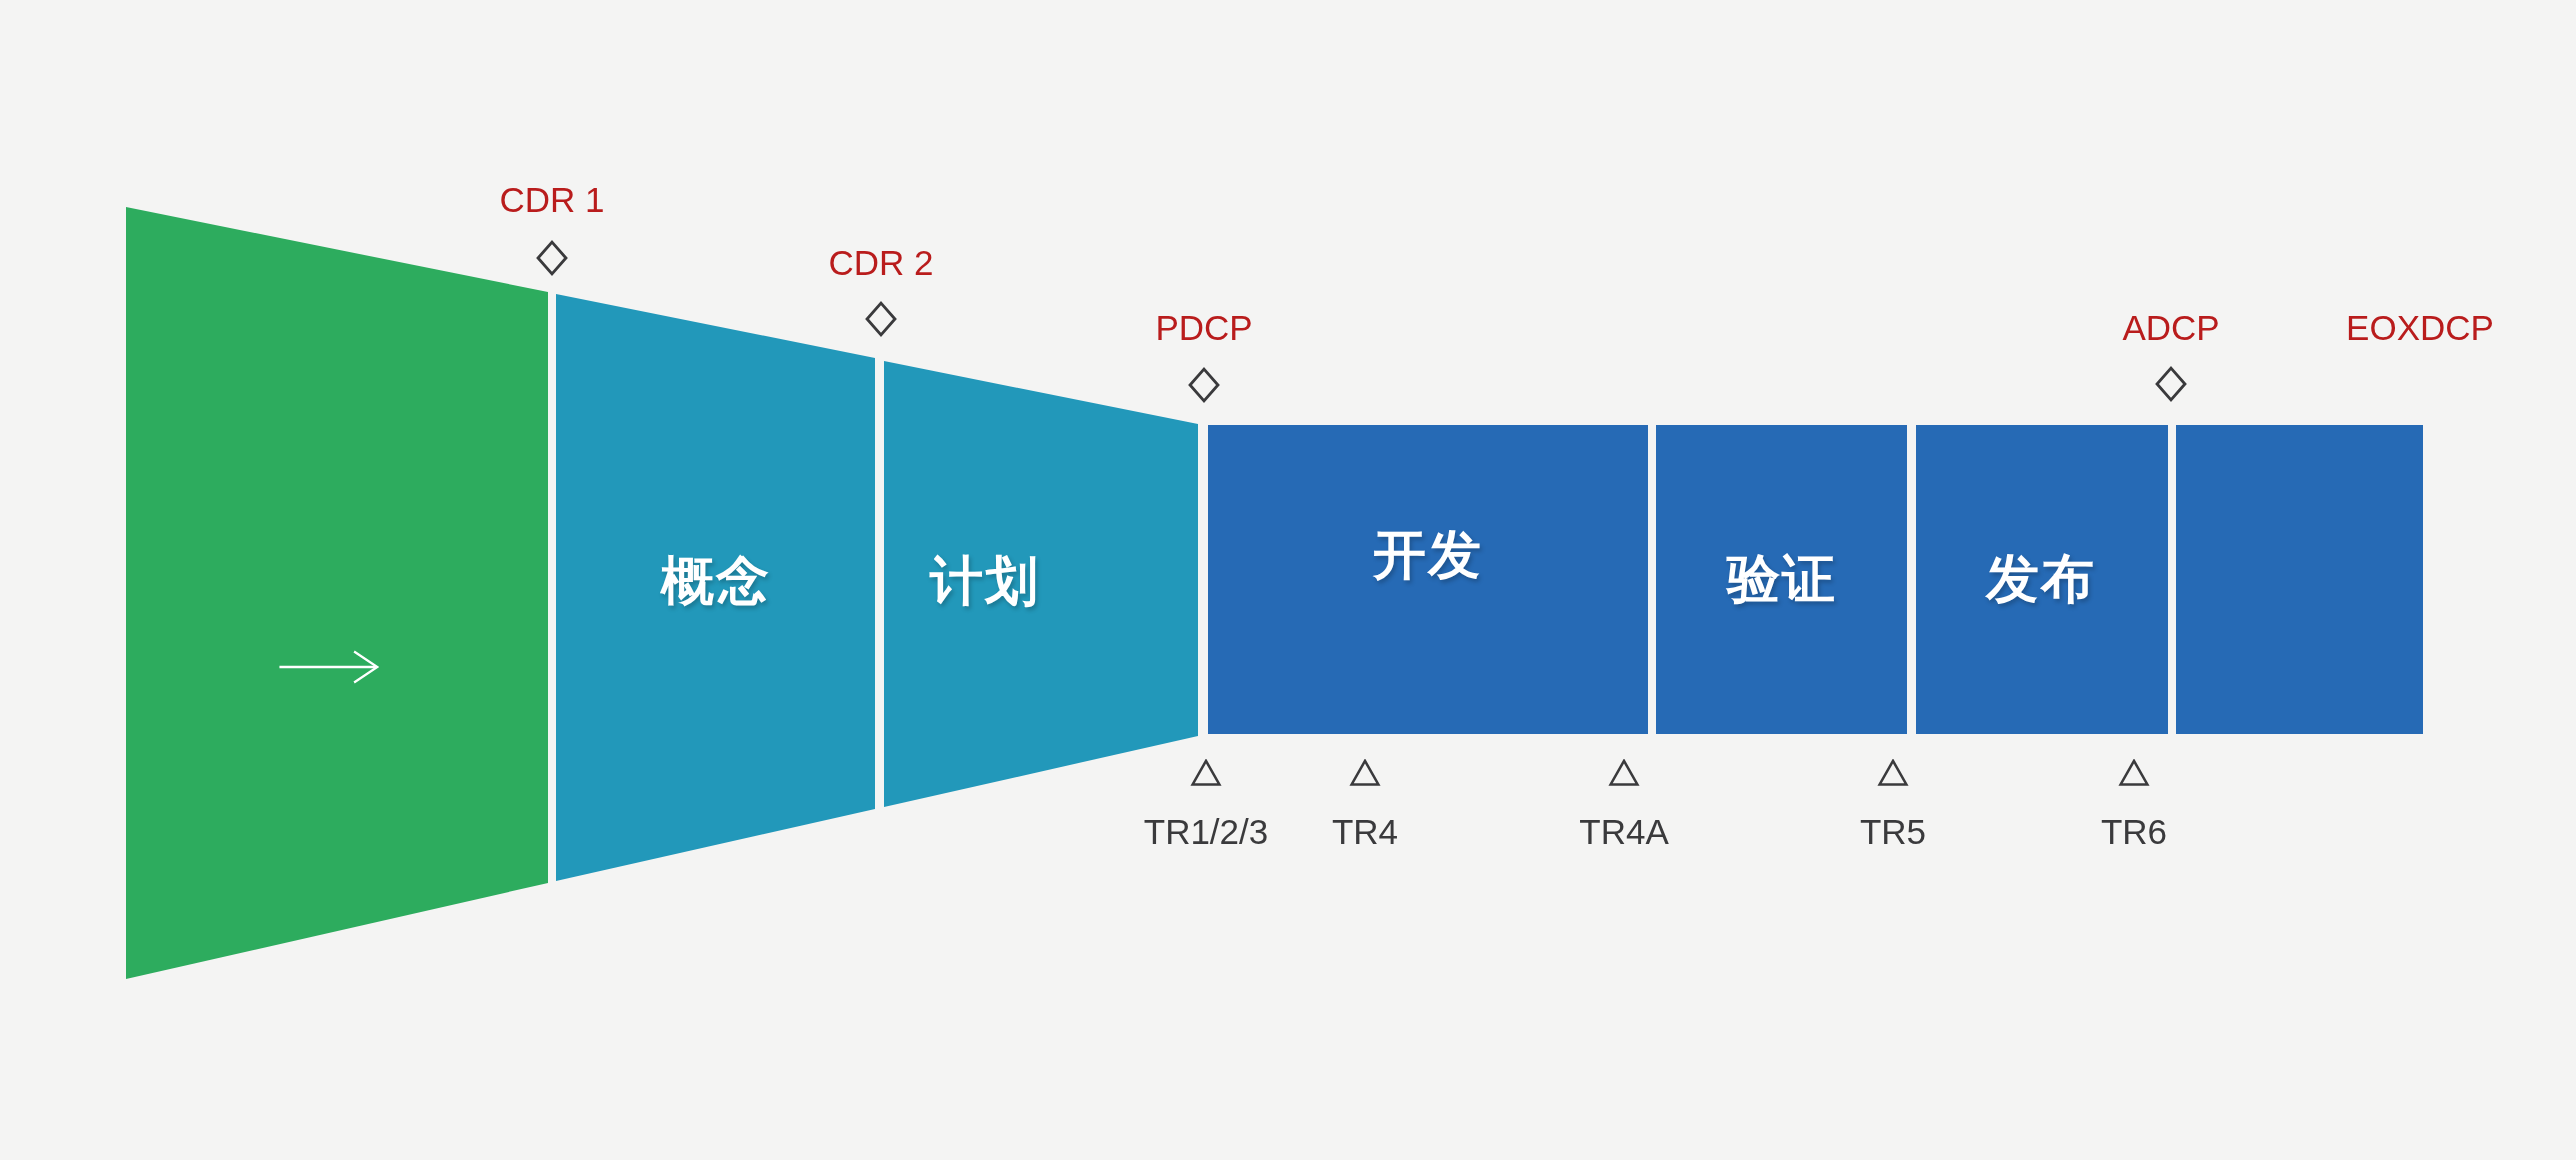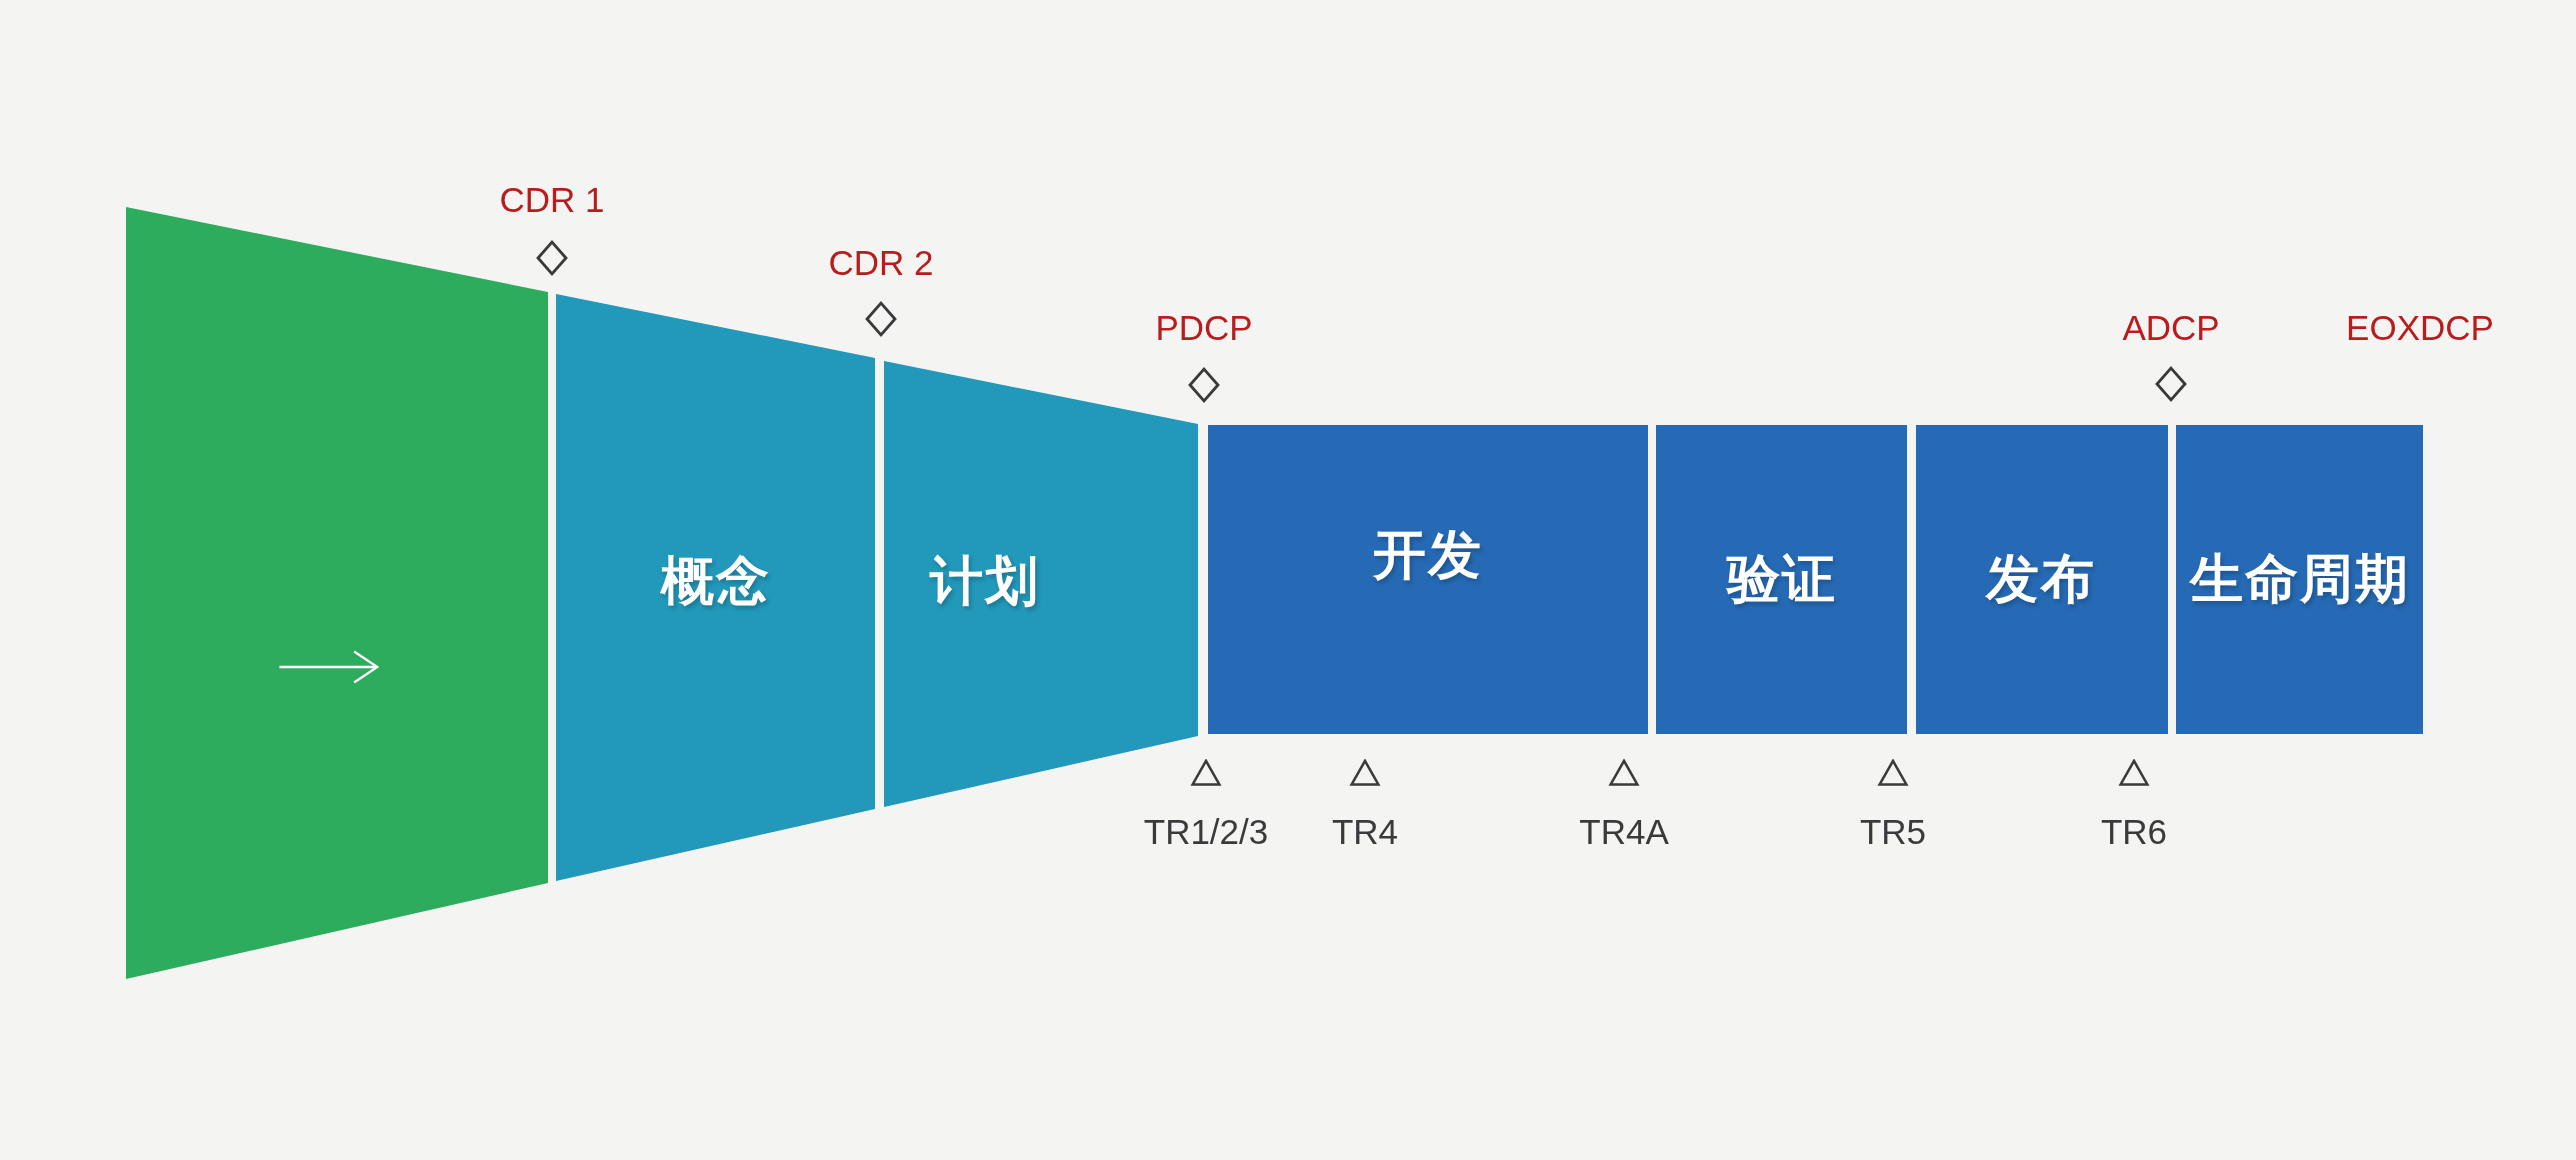--- a/index.html
+++ b/index.html
@@ -130,21 +130,20 @@
   <div class="shape" id="shape-develop"></div>
   <div class="shape" id="shape-verify"></div>
   <div class="shape" id="shape-release"></div>
   <div class="shape" id="shape-lifecycle"></div>
 
   <div class="stage-label" id="label-concept">概念</div>
   <div class="stage-label" id="label-plan">计划</div>
   <div class="stage-label" id="label-develop">开发</div>
   <div class="stage-label" id="label-verify">验证</div>
   <div class="stage-label" id="label-release">发布</div>
-  <div class="stage-label" id="label-lifecycle">生命周期</div>
 
   <svg id="strategy-arrow" width="103" height="40" viewBox="0 0 160 62">
     <line x1="3" y1="31" x2="153" y2="31" stroke="#ffffff" stroke-width="3.5" fill="none"></line>
     <polyline points="119,7 155,31 119,55" stroke="#ffffff" stroke-width="3.5" fill="none"></polyline>
   </svg>
 
   <div class="milestone" id="ms-cdr1">
     <div class="m-label">CDR 1</div>
     <svg class="m-diamond" width="33" height="37" viewBox="0 0 52 58">
       <polygon points="26,4 48,29 26,54 4,29" fill="none" stroke="#3a3a3c" stroke-width="4.5"></polygon>

